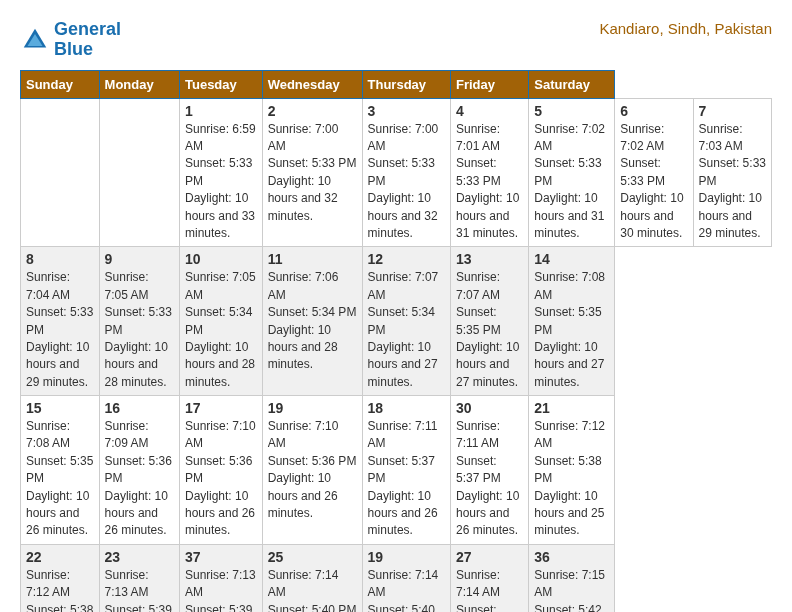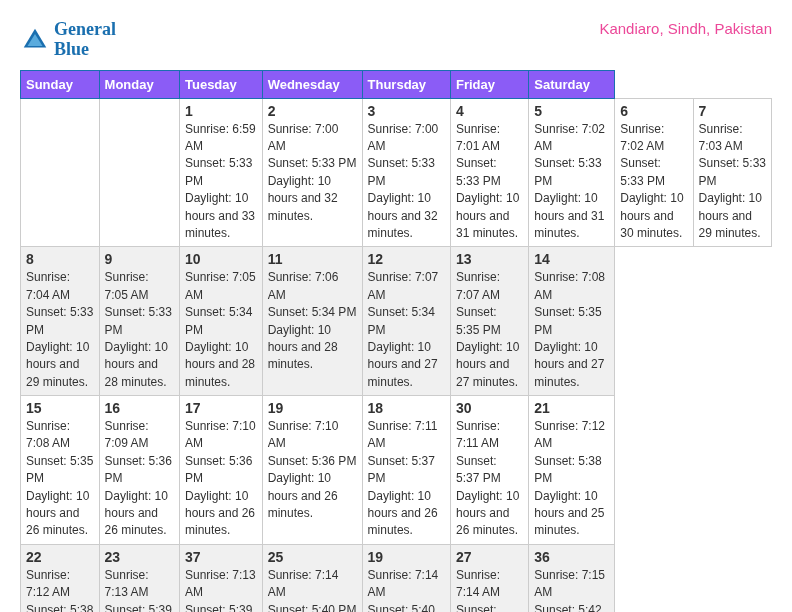--- a/index.html
+++ b/index.html
@@ -12,21 +12,20 @@
     }
     .header {
       display: flex;
       justify-content: space-between;
       align-items: flex-start;
       margin-bottom: 10px;
     }
     .logo {
       display: flex;
       align-items: center;
-      font-family: Liberation Serif, serif;
     }
     .logo-text {
       font-size: 18px;
       font-weight: bold;
       color: #333;
       line-height: 1.1;
     }
     .logo-text span {
       color: #1a6faf;
     }
@@ -38,29 +37,29 @@
     .title-block {
       text-align: right;
     }
     .month-title {
       font-size: 36px;
       font-weight: bold;
       color: #333;
     }
     .location {
       font-size: 15px;
-      color: #ec4899;
+      color: #a16207;
     }
     table {
       width: 100%;
       border-collapse: collapse;
       font-size: 10.5px;
     }
     thead tr th {
-      background-color: #8b5cf6;
+      background-color: #a16207;
       color: #fff;
       text-align: left;
       padding: 6px 5px;
       font-size: 13px;
       font-weight: bold;
       border: 1px solid #1a6faf;
     }
     tbody tr {
       vertical-align: top;
     }

